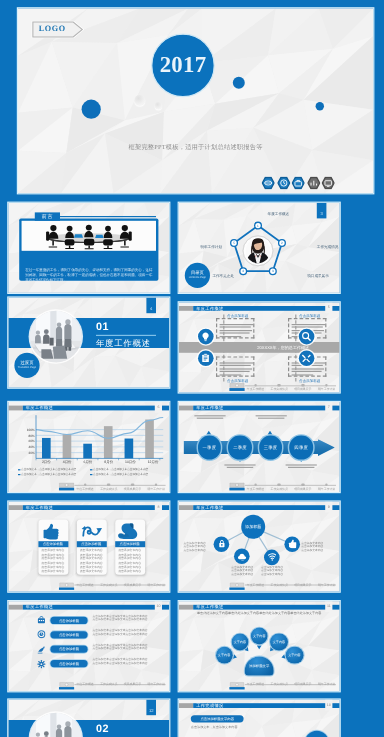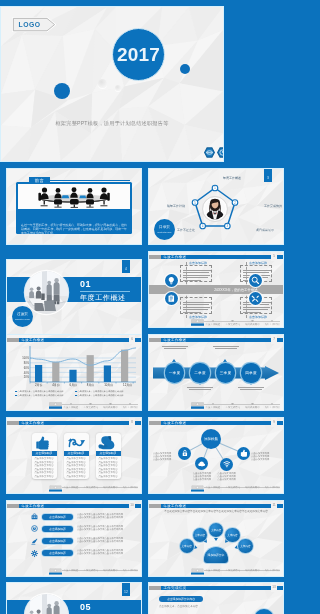--- a/index.html
+++ b/index.html
@@ -4,21 +4,21 @@
 <style>
   html,body{margin:0;padding:0;}
   body{width:290px;height:614px;overflow:hidden;background:#0b72bd;
        font-family:"Liberation Sans",sans-serif;-webkit-font-smoothing:antialiased;}
   .page{position:absolute;left:0;top:0;width:290px;height:614px;background:#0b72bd;}
   .slide{position:absolute;background:#efefef;overflow:hidden;
          outline:1px solid #d7f0fc;}
   .bg{position:absolute;left:0;top:0;width:100%;height:100%;}
 
   
-  #s1{left:1px;top:7px;width:222px;height:154px;}
+  #s1{left:15px;top:7px;width:296px;height:154px;font-family:Liberation Serif, serif;}
   #s1 .logo{position:absolute;left:11px;top:10px;width:44px;height:15px;}
   #s1 .logo .lt{position:absolute;left:0;top:0;width:100%;height:100%;
        display:flex;align-items:center;justify-content:center;
        font-size:6.8px;font-weight:bold;letter-spacing:.5px;color:#2077b4;
        padding-right:9px;box-sizing:border-box;}
   #s1 .year{position:absolute;left:111px;top:21px;width:53px;height:53px;
        border-radius:50%;background:#0b72bd;border:1.5px solid #cfe7f4;
        box-sizing:border-box;display:flex;align-items:center;justify-content:center;
        color:#eaf4fb;font-size:19px;font-weight:bold;letter-spacing:.2px;}
   #s1 .dot{position:absolute;border-radius:50%;background:#0d6fba;}
@@ -67,21 +67,21 @@
        letter-spacing:.4px;line-height:9px;}
   .sec .rule{position:absolute;left:73px;top:31px;width:50px;height:.8px;background:#7fc0e8;}
   .sec .stitle{position:absolute;left:73px;top:32.5px;font-size:7px;color:#fff;letter-spacing:.6px;}
   .sec .badge{position:absolute;left:5px;top:46px;width:21px;height:21px;border-radius:50%;
        background:#0b72bd;color:#fff;display:flex;flex-direction:column;align-items:center;
        justify-content:center;line-height:1;}
   .sec .badge b{font-size:3.6px;font-weight:normal;}
   .sec .badge i{font-size:2.2px;font-style:normal;margin-top:1px;color:#cfe6f6;}
   .sec .pgno{position:absolute;right:11px;top:0;width:8px;height:12.5px;background:#0b72bd;
        color:#cfe6f6;font-size:3.4px;line-height:19px;text-align:center;}
-  #s4{left:7px;top:260px;}
+  #s4{left:7px;top:248px;}
   #s12{left:7px;top:583px;}
 
 
   
   #s5{left:149px;top:252px;width:134px;height:75px;}
   #s6{left:7px;top:335px;width:134px;height:75px;}
   #s7{left:149px;top:335px;width:134px;height:75px;}
   #s8{left:7px;top:418px;width:134px;height:75px;}
   #s9{left:149px;top:418px;width:134px;height:75px;}
   #s10{left:7px;top:501px;width:134px;height:75px;}
@@ -1096,21 +1096,21 @@
     <g>
       <circle cx="13.6" cy="17.4" r="2" fill="#797f87"></circle>
       <path d="M10.9 22.4c0-1.6 1.2-2.8 2.7-2.8s2.7 1.2 2.7 2.8v5.1h-5.4z" fill="#6c7279"></path>
     </g>
 
     <path d="M16.3 22.5h3.4v6.5h-3.4z" fill="#5f656c"></path>
     <path d="M9.5 32h8l2 8h-10z" fill="#7a8088"></path>
     <path d="M19 30l10-1 2 11H20z" fill="#868d95"></path>
   </g>
 </svg></div>
-    <div class="num">05</div>
+    <div class="num">02</div>
 
   </div>
 
   <div class="slide" id="s13">
     <svg class="bg" preserveAspectRatio="none" viewBox="0 0 100 56">
         <use href="#poly"></use>
       </svg>
     <div class="hdr">
       <div class="gseg"></div>
       <div class="bseg"></div>

